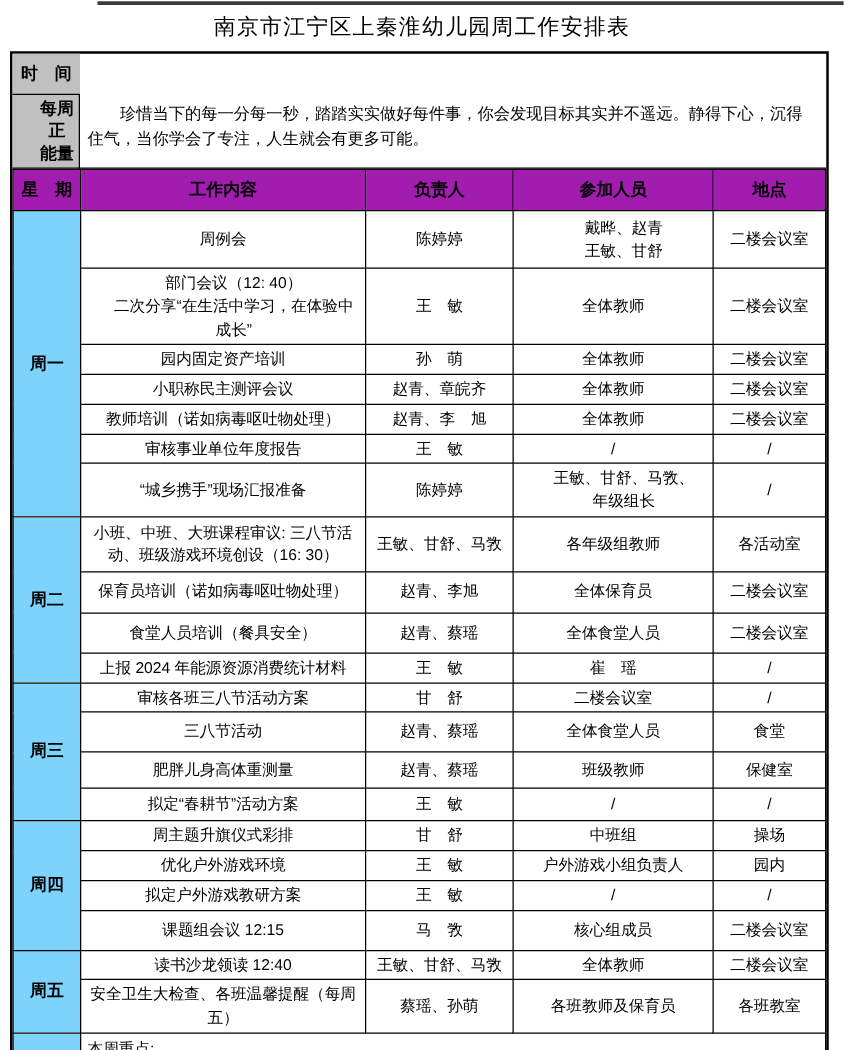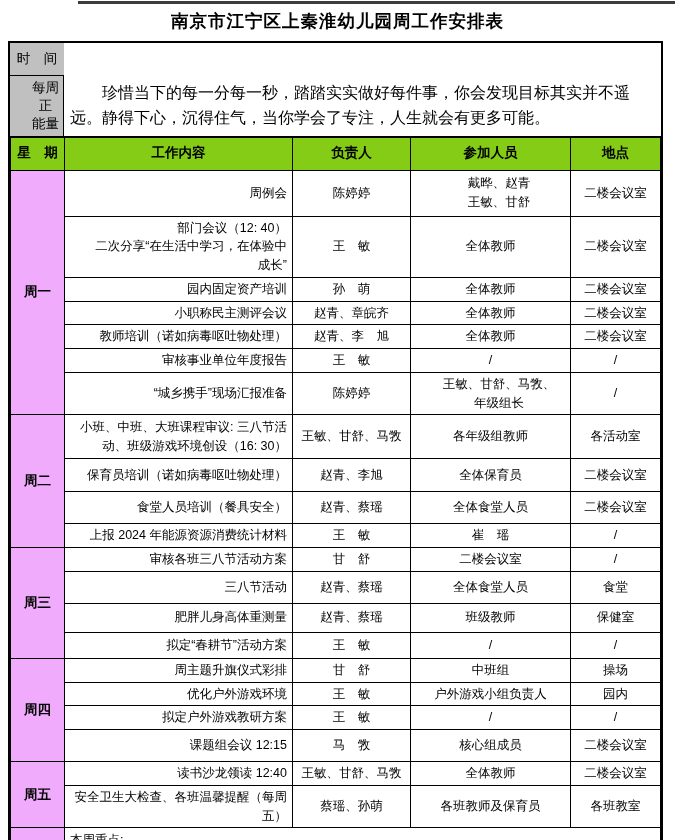--- a/index.html
+++ b/index.html
@@ -4,61 +4,61 @@
 <style>
   html,body{margin:0;padding:0;}
   body{
     width:675px;height:840px;
     background:#ffffff;color:#000;
     font-family:"Liberation Sans","DejaVu Sans",sans-serif;
     position:relative;overflow:hidden;
   }
   .top-edge{position:absolute;top:1px;left:78px;width:597px;height:3px;background:#3c3c3c;}
   .doc-title{
-    text-align:center;font-size:17.5px;font-weight:bold;
+    text-align:center;font-size:17.5px;font-weight:normal;
     margin:9px 0 8px 0;letter-spacing:1px;
   }
   .sheet{
     margin-left:8px;width:655px;
     border:2px solid #000;
     box-sizing:border-box;
   }
   
   .grid-row{display:grid;}
   .row-time{grid-template-columns:54px 228px 98px auto;height:33px;}
   .row-energy{grid-template-columns:54px auto;}
   .g-cell{
     border-right:1px solid #000;border-bottom:1px solid #000;
     display:flex;align-items:center;justify-content:center;
     font-size:13.5px;box-sizing:border-box;padding:2px 4px;
     text-align:center;
   }
   .g-cell:last-child{border-right:none;}
   .gray{background:#c0c0c0;}
-  .bold{font-weight:normal;}
+  .bold{font-weight:bold;}
   .pre{white-space:pre-line;padding-left:22px;}
   .energy-text{
     justify-content:flex-start;text-align:left;display:block;
-    padding:5px 8px 5px 6px;font-size:16px;line-height:1.55;
+    padding:5px 8px 5px 6px;font-size:13px;line-height:1.55;
     text-indent:2em;
   }
   
   table{border-collapse:collapse;width:100%;table-layout:fixed;}
   td,th{
     border:1px solid #000;
     font-size:12.5px;line-height:1.5;
     padding:2px 5px;box-sizing:border-box;
     overflow:hidden;
   }
-  th{background:#84cc16;font-size:13.5px;height:33px;margin-top:16px;}
+  th{background:#a21caf;font-size:13.5px;height:33px;margin-top:16px;}
   td.day{
-    background:#f0abfc;font-weight:bold;font-size:13.5px;
+    background:#7dd3fc;font-weight:bold;font-size:13.5px;
     text-align:center;vertical-align:middle;
   }
-  td.content{text-align:right;vertical-align:middle;}
+  td.content{text-align:center;vertical-align:middle;}
   td.center{text-align:center;vertical-align:middle;}
   td.notes-cell{
     text-align:left;vertical-align:middle;
     white-space:pre-wrap;line-height:1.6;
   }
 </style>
 </head>
 <body>
 
 <div class="top-edge"></div>

